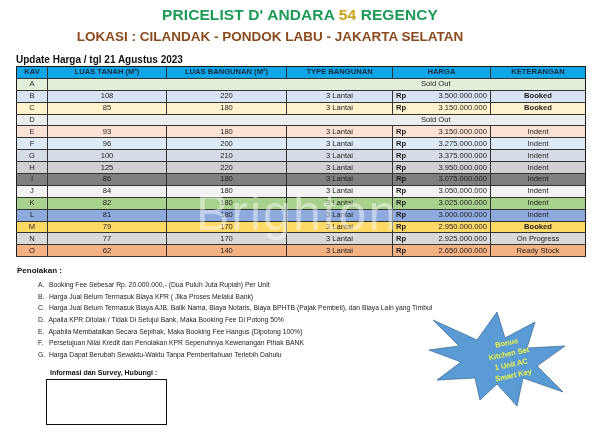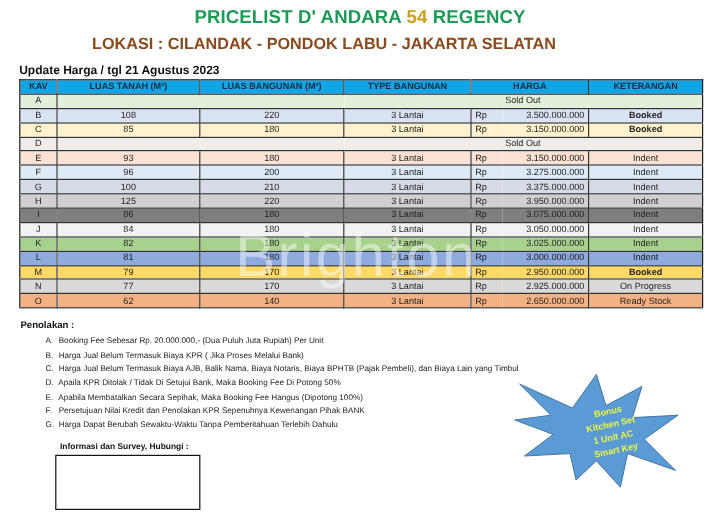--- a/index.html
+++ b/index.html
@@ -30,21 +30,21 @@
     height: 11.9px; line-height: 10px; padding: 0 3px;
     border-bottom: 1px solid #333;
     white-space: nowrap; overflow: hidden;
   }
   table.price th {
     background: #0ea5e9; font-weight: bold; text-align: center;
     border-right: 1px solid #333; color: #1c2a3a;
   }
   td.c { text-align: center; }
   td.vb { border-right: 1px solid #333; }
-  td.rp { text-align: left; padding-left: 4px; border-right: none; }
+  td.rp { text-align: left; padding-left: 4px; border-right: none; font-weight: bold; }
   td.amt { text-align: right; padding-right: 6px; border-right: 1px solid #333; }
   td.ket { text-align: center; }
   td.bold { font-weight: bold; }
   td.sold { font-weight: normal; text-align: center; padding-left: 6px; }
 
   .watermark {
     position: absolute; left: 196px; top: 184px; font-size: 50px; font-weight: normal;
     color: rgba(255,255,255,0.45); letter-spacing: 2px; pointer-events: none;
   }
 

